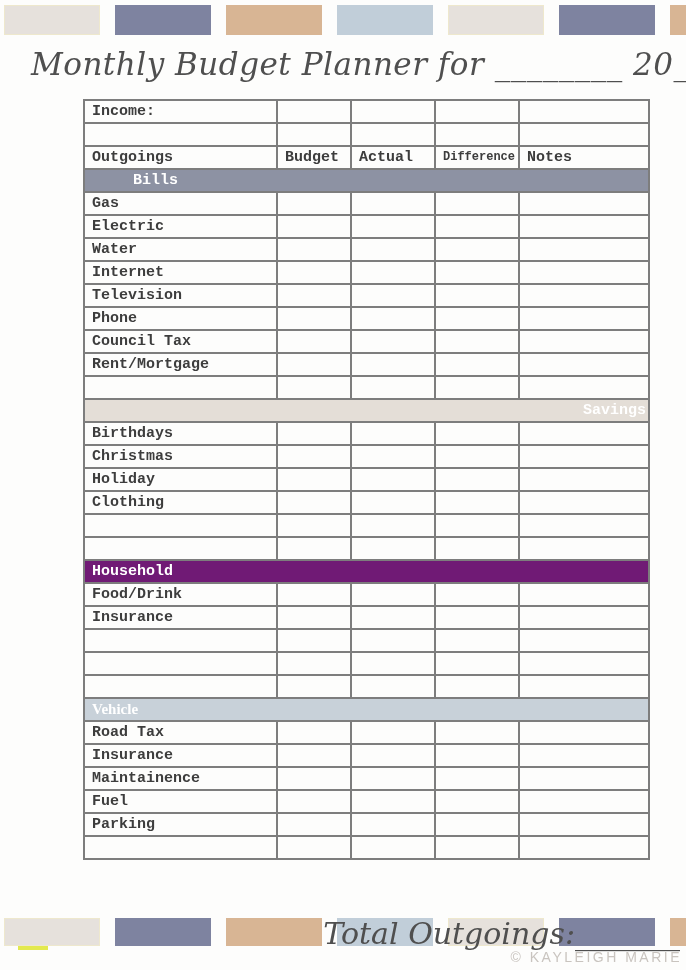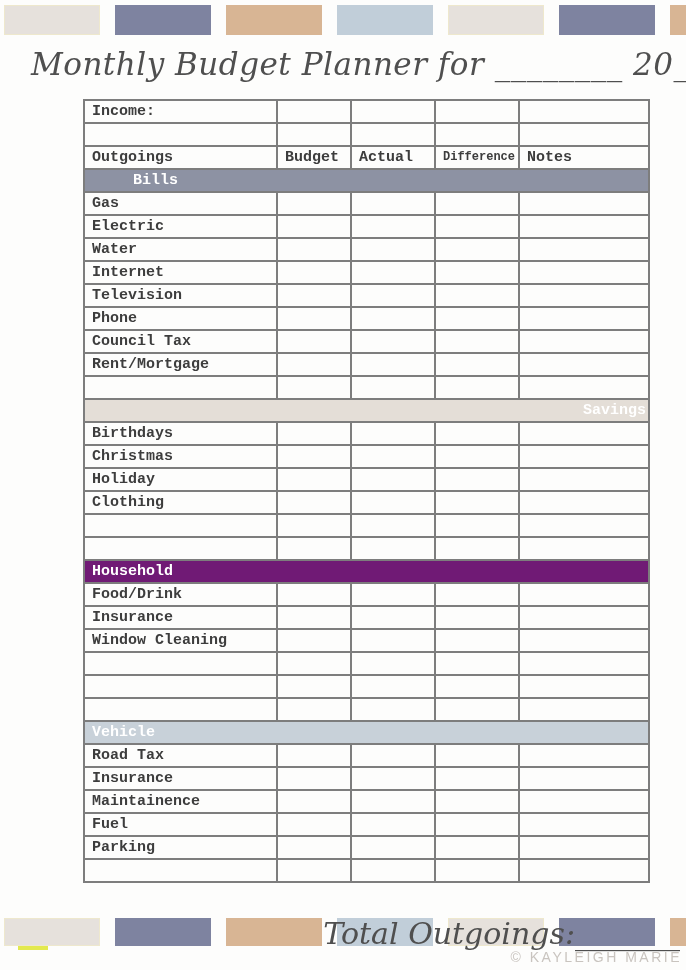--- a/index.html
+++ b/index.html
@@ -274,27 +274,20 @@
         <td></td>
       </tr>
       <tr>
         <td class="label-cell">Insurance</td>
         <td></td>
         <td></td>
         <td></td>
         <td></td>
       </tr>
       <tr>
-        <td class="label-cell">Window Cleaning</td>
-        <td></td>
-        <td></td>
-        <td></td>
-        <td></td>
-      </tr>
-      <tr>
         <td class="label-cell"></td>
         <td></td>
         <td></td>
         <td></td>
         <td></td>
       </tr>
       <tr>
         <td class="label-cell"></td>
         <td></td>
         <td></td>
@@ -302,21 +295,21 @@
         <td></td>
       </tr>
       <tr>
         <td class="label-cell"></td>
         <td></td>
         <td></td>
         <td></td>
         <td></td>
       </tr>
       <tr class="section-row">
-        <td class="section-cell" colspan="5" style="background: rgb(200, 209, 217);">Vehicle</td>
+        <td class="section-cell" colspan="5" style="background: rgb(200, 209, 217); font-family: Liberation Serif, serif;">Vehicle</td>
       </tr>
       <tr>
         <td class="label-cell">Road Tax</td>
         <td></td>
         <td></td>
         <td></td>
         <td></td>
       </tr>
       <tr>
         <td class="label-cell">Insurance</td>

